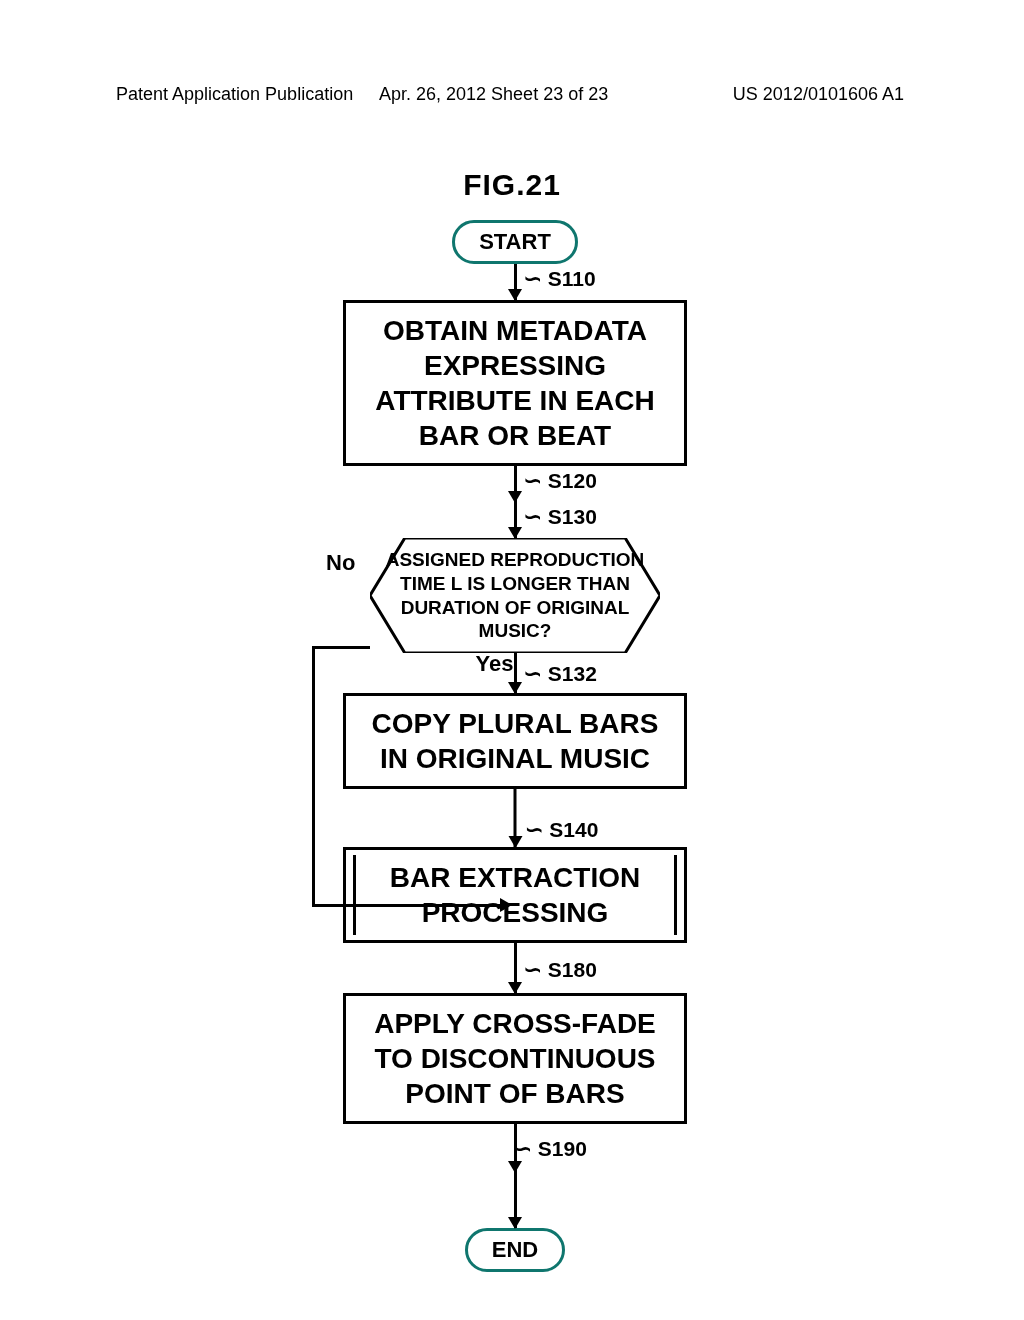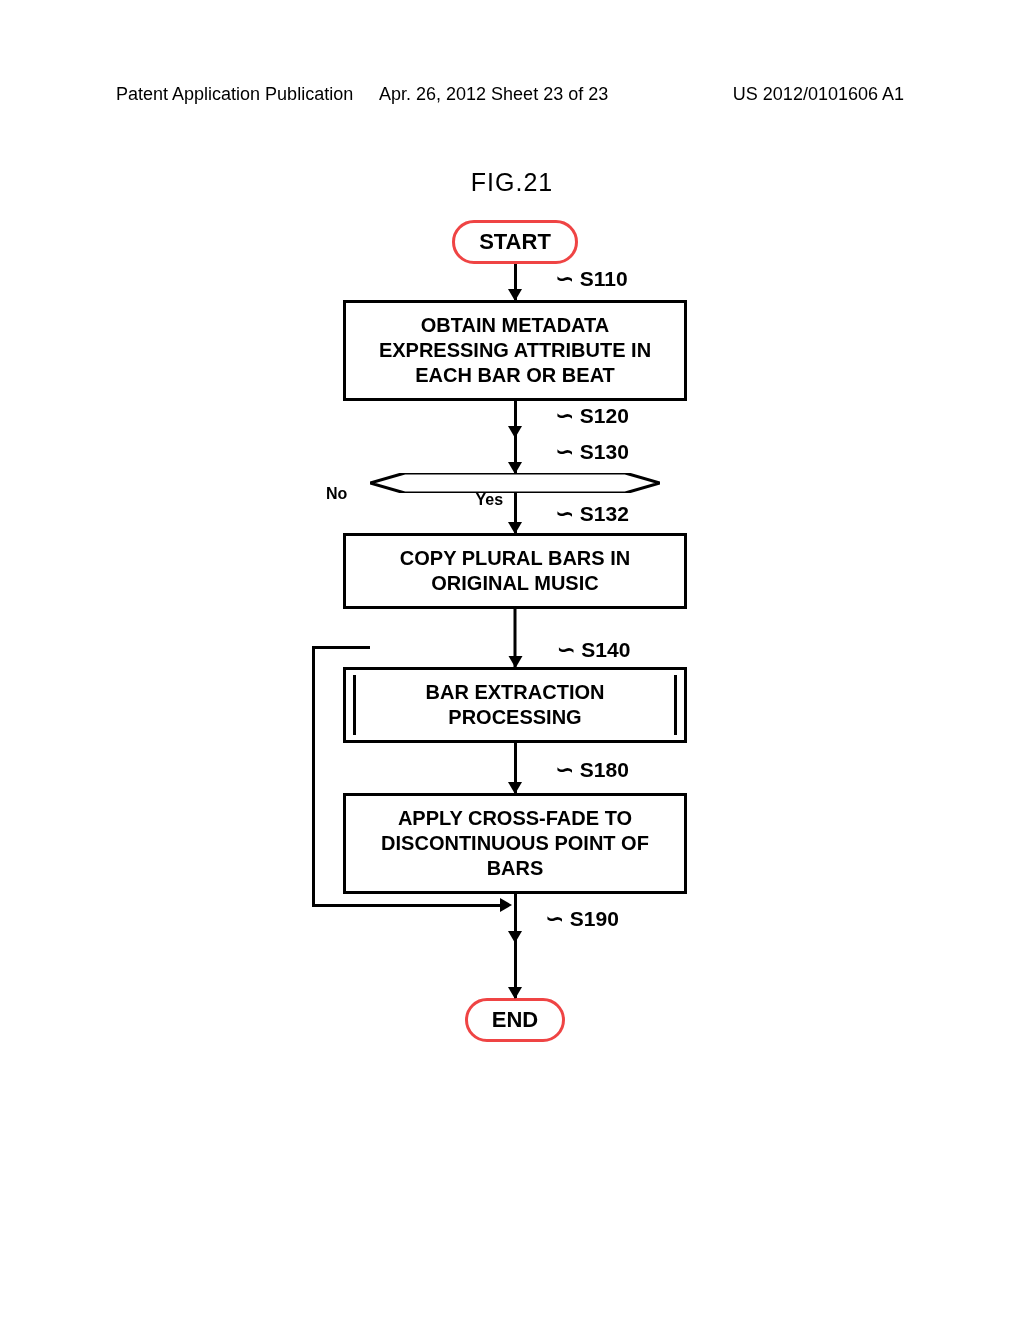--- a/index.html
+++ b/index.html
@@ -25,54 +25,54 @@
     font-weight: normal;
   }
   .hdr-left  { position: absolute; left: 116px; }
   .hdr-mid   { position: absolute; left: 343px; padding-left: 36px; }
   .hdr-right { position: absolute; right: 120px; }
 
   .fig-title {
     position: absolute;
     left: 50%;
     transform: translateX(-50%);
-    font-size: 25px;
-    font-weight: 400;
+    font-size: 30px;
+    font-weight: 700;
     letter-spacing: 1px;
   }
 
   .canvas {
     position: absolute;
     left: 330px;
     top: 220px;
     width: 370px;
   }
 
   .flow {
     display: flex;
     flex-direction: column;
     align-items: center;
     width: 100%;
   }
 
   .terminator {
-    border: 3px solid #ef4444;
+    border: 3px solid #0f766e;
     border-radius: 28px;
     padding: 6px 24px;
     font-size: 22px;
     font-weight: 700;
     display: inline-block;
   }
 
   .process {
     border: 3px solid #000;
     width: 290px;
     padding: 10px 24px;
     text-align: center;
-    font-size: 20px;
+    font-size: 28px;
     font-weight: 700;
     line-height: 1.25;
     position: relative;
   }
   .process.sub::before,
   .process.sub::after {
     content: "";
     position: absolute;
     top: 5px;
     bottom: 5px;
@@ -119,21 +119,20 @@
     border-left: 7px solid transparent;
     border-right: 7px solid transparent;
     border-top: 12px solid #000;
   }
 
   .step-label {
     position: absolute;
     font-size: 21px;
     font-weight: 800;
     white-space: nowrap;
-    margin-left: 32px;
   }
   .tilde {
     font-size: 22px;
     font-weight: 600;
   }
 
   .no-line-v {
     position: absolute;
     width: 3px;
     background: #000;
@@ -145,21 +144,21 @@
   }
   .arrow-right-head {
     position: absolute;
     width: 0; height: 0;
     border-top: 7px solid transparent;
     border-bottom: 7px solid transparent;
     border-left: 12px solid #000;
   }
   .no-label, .yes-label {
     position: absolute;
-    font-size: 16px;
+    font-size: 22px;
     font-weight: 700;
   }
 
 </style>
 </head>
 <body>
 
 <div class="page">
 
   <div class="header">
@@ -197,20 +196,21 @@
             <div class="head"></div>
           </div>
         <span class="step-label" style="left:10px; top:2px"><span class="tilde">∽</span> <span>S130</span></span>
       </div>
 
       <div class="decision-wrap">
         <div class="decision">
           <svg viewBox="0 0 100 100" preserveAspectRatio="none">
             <polygon points="0,50 12,0 88,0 100,50 88,100 12,100" fill="#fff" stroke="#000" stroke-width="3" vector-effect="non-scaling-stroke"></polygon>
           </svg>
+          <span>ASSIGNED REPRODUCTION TIME L IS LONGER THAN DURATION OF ORIGINAL MUSIC?</span>
         </div>
         <span class="no-label" style="left:-44px; top:12px">No</span>
       </div>
 
       <div style="position:relative">
         <span class="yes-label" style="left:-38px; top:-2px">Yes</span>
         <div class="arrow-v" style="height:40px">
             <div class="head"></div>
           </div>
         <span class="step-label" style="left:10px; top:8px"><span class="tilde">∽</span> <span>S132</span></span>

